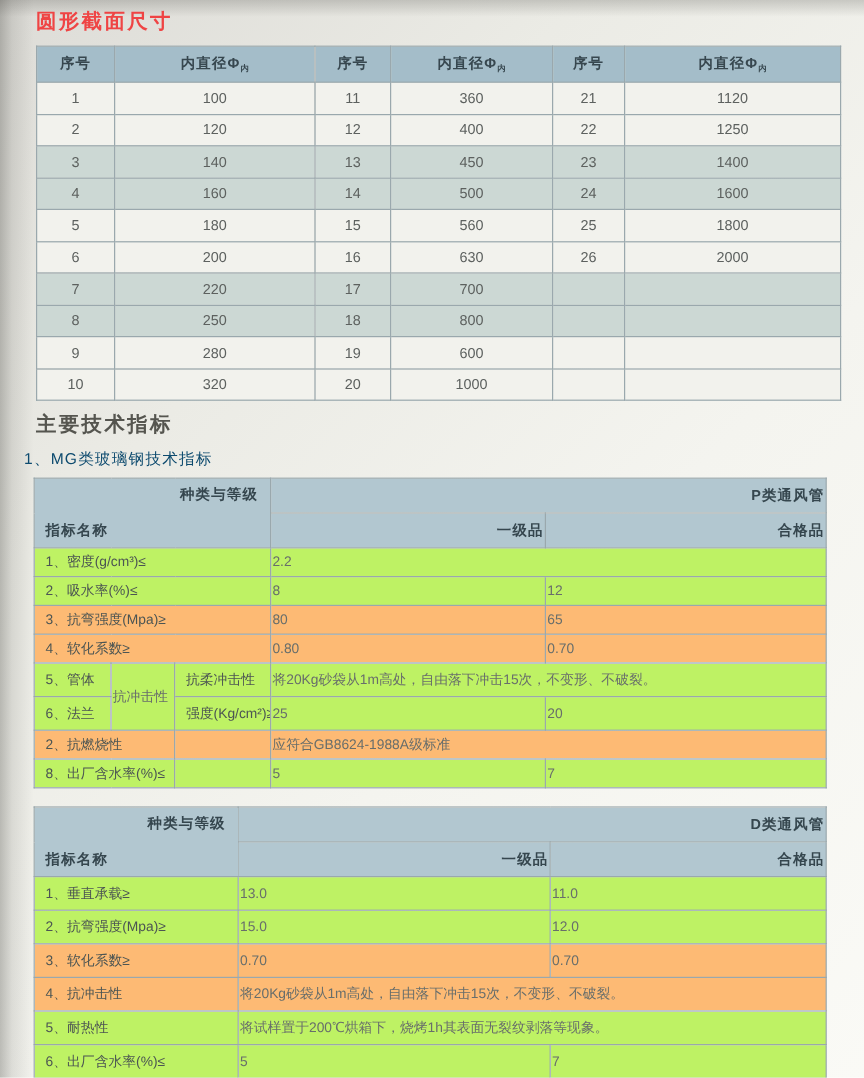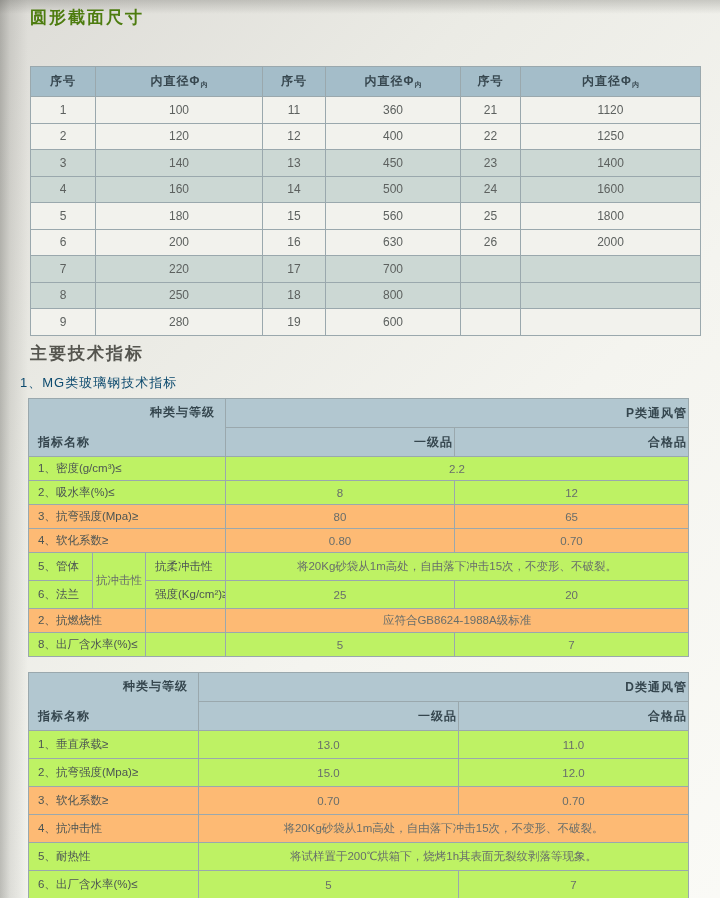--- a/index.html
+++ b/index.html
@@ -7,52 +7,52 @@
     width:720px;height:898px;position:relative;overflow:hidden;
     font-family:"Liberation Sans",sans-serif;
     background:
       linear-gradient(to right, rgba(60,60,55,.30) 0, rgba(60,60,55,.12) 10px, rgba(60,60,55,0) 28px),
       linear-gradient(to bottom, rgba(60,60,55,.22) 0, rgba(60,60,55,0) 14px),
       linear-gradient(135deg,#dddcd7 0%,#ebebe5 30%,#f4f4ef 60%,#fafaf6 100%);
   }
   .abs{position:absolute;}
   .title{
     font-family:"Liberation Serif","DejaVu Serif",serif;
-    font-weight:bold;color:#4d7c0f;letter-spacing:2px;
+    font-weight:bold;color:#ef4444;letter-spacing:2px;
   }
   #title1{left:30px;top:6px;font-size:17px;}
   #title2{left:30px;top:342px;font-size:17px;color:#55554f;}
   #subtitle{left:20px;top:374px;font-size:13px;color:#0c4a6e;letter-spacing:1px;}
 
   table{border-collapse:collapse;table-layout:fixed;}
   td,th{border:1px solid #9aa8ad;overflow:hidden;white-space:nowrap;}
 
   
   #dim-table{left:30px;top:38px;}
-  #dim-table table{width:670px;border:1.5px solid #73838b;margin-top:28px;}
+  #dim-table table{width:670px;border:1.5px solid #73838b;}
   #dim-table th{
     height:27px;background:#a4bdc9;color:#37474f;
     font-size:12px;font-weight:bold;letter-spacing:1px;
   }
   #dim-table td{
     height:23.5px;background:#f2f2ed;color:#5d615f;
     font-size:12px;text-align:center;
   }
   #dim-table tr.alt td{background:#ccd8d4;}
   sub.ss{font-size:7px;vertical-align:-2px;letter-spacing:0;}
 
   
   .spec{width:660px;border:1.5px solid #73838b;}
   .spec td{font-size:11.5px;color:#4c5553;background:#bef264;}
   .spec tr.hdr td,.spec tr.hdr2 td{
     background:#b2c7d0;color:#35464e;font-weight:bold;
     text-align:right;height:26px;font-size:12px;letter-spacing:1px;
   }
   .spec td.lbl{padding-left:9px;text-align:left;}
-  .spec td.val{text-align:center;color:#686e6b;}
+  .spec td.val{color:#686e6b;}
   .spec tr{height:24px;}
   .spec tr.tall{height:28px;}
   .spec tr.alt td{background:#fdba74;}
   .diag{
     position:relative;padding:0;
     background:
       linear-gradient(to bottom right,
         transparent calc(50% - 0.7px), #8b9ba2 calc(50% - 0.7px),
         #8b9ba2 calc(50% + 0.7px), transparent calc(50% + 0.7px)),
       #b2c7d0;
@@ -151,20 +151,28 @@
           <td></td>
         </tr>
   <tr>
           <td>9</td>
           <td>280</td>
           <td>19</td>
           <td>600</td>
           <td></td>
           <td></td>
         </tr>
+  <tr>
+          <td>10</td>
+          <td>320</td>
+          <td>20</td>
+          <td>1000</td>
+          <td></td>
+          <td></td>
+        </tr>
 </tbody>
     </table>
 </div>
 
 <div class="abs title" id="title2">主要技术指标</div>
 <div class="abs" id="subtitle">1、MG类玻璃钢技术指标</div>
 
 <div class="abs" id="mg-table">
 <table class="spec">
   <colgroup>

